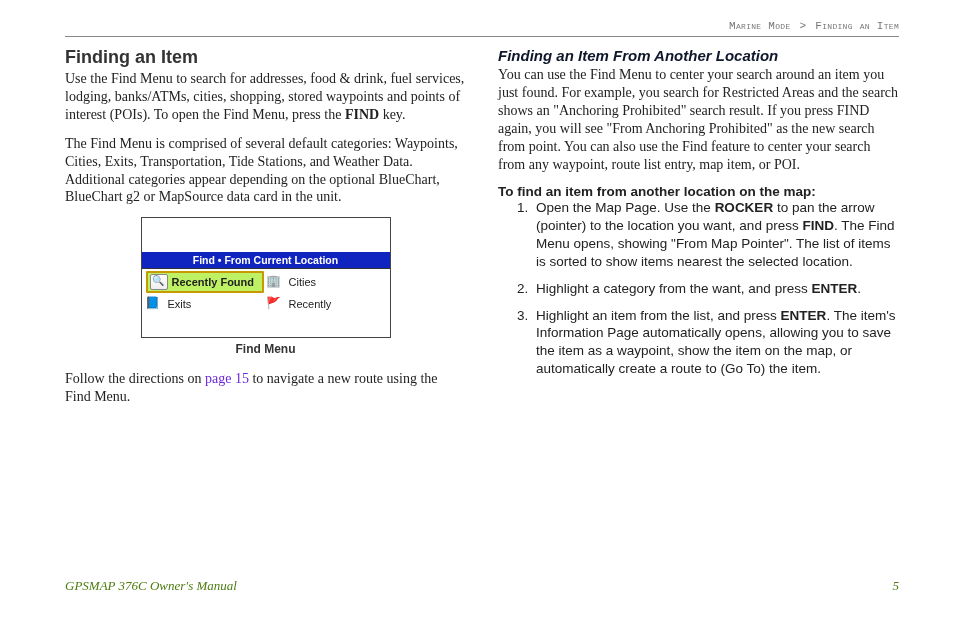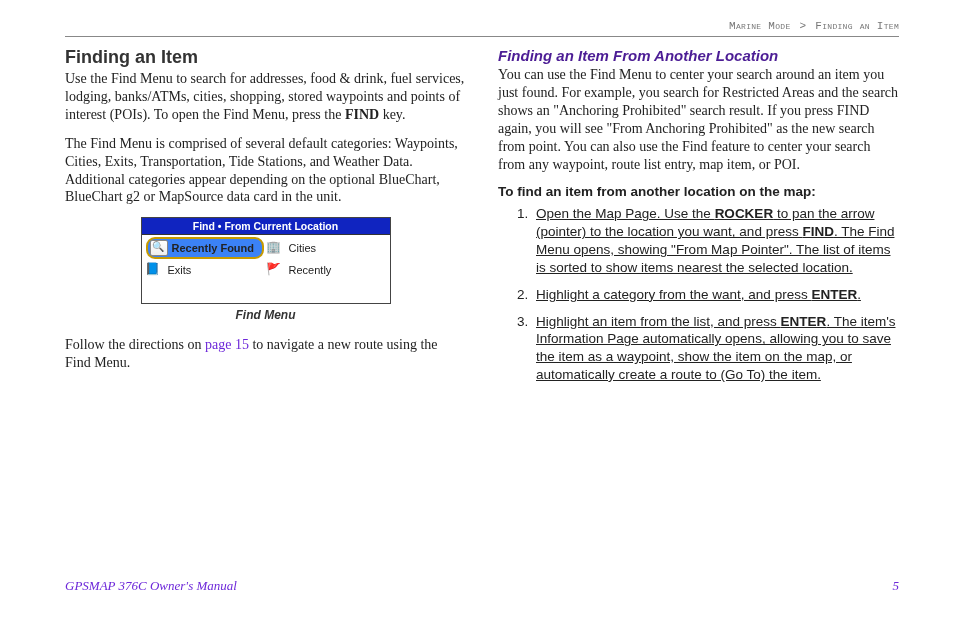--- a/index.html
+++ b/index.html
@@ -34,48 +34,46 @@
     font-weight: 700;
     font-size: 18px;
     color: #333;
     margin-bottom: 2px;
   }
   h3 {
     font-family: Arial, Helvetica, sans-serif;
     font-weight: 700;
     font-style: italic;
     font-size: 15px;
-    color: #4c1d95;
+    color: #0f172a;
     margin-bottom: 2px;
   }
   p {
     font-size: 14px;
     line-height: 1.28;
     margin-bottom: 11px;
   }
   strong { font-weight: 700; }
   .link { color: #6d28d9; }
   .caption {
     font-family: Arial, Helvetica, sans-serif;
     font-weight: 700; font-size: 12px;
     text-align: center; color: #333;
-    margin-top: 4px; margin-bottom: 14px; font-style: italic;
+    margin-top: 4px; margin-bottom: 14px;
   }
   .boldline {
     font-family: Arial, Helvetica, sans-serif;
     font-weight: 700; font-size: 13.5px;
-    margin-bottom: 6px;
   }
   ol.steps {
     font-family: Arial, Helvetica, sans-serif;
     font-size: 13.5px;
     line-height: 1.32;
     list-style: decimal;
     padding-left: 34px;
-    text-decoration: underline;
   }
   ol.steps li { margin-bottom: 9px; padding-left: 4px; }
   ol.steps strong { font-family: Arial, Helvetica, sans-serif; }
 
   
   .findmenu-wrap { text-align: center; margin: 8px 0 2px; }
   .findmenu {
     display: inline-block;
     width: 250px;
     border: 1px solid #444;
@@ -85,60 +83,61 @@
     font-size: 11px;
   }
   .fm-title {
     background: #1024c0;
     color: #fff;
     font-weight: 700;
     text-align: center;
     font-size: 10.5px;
     padding: 2px 0;
     border-bottom: 1px solid #333;
+    margin-top: 34px;
   }
   .fm-body { padding: 2px 4px 22px; }
   .fm-cell {
     display: inline-flex;
     align-items: center;
     width: 118px;
     height: 22px;
     vertical-align: top;
   }
   .fm-icon {
     width: 18px; height: 16px;
     margin-right: 4px;
     display: inline-block;
     border-radius: 2px;
   }
   .fm-sel {
-    background: #3b82f6;
+    background: #bef264;
     border: 2px solid #c79a00;
-    border-radius: 9px;
+    border-radius: 1px;
     padding: 0 2px;
     font-weight: 700;
   }
   .ic-recent { background: linear-gradient(#fff,#eee); border:1px solid #888; position:relative; }
   .ic-recent::after { content:"🔍"; font-size:10px; position:absolute; left:2px; top:0; }
   .ic-cities { position:relative; }
   .ic-cities::after { content:"🏢"; font-size:12px; }
   .ic-weather { position:relative; }
   .ic-weather::after { content:"⛅"; font-size:12px; }
   .ic-exits { position:relative; }
   .ic-exits::after { content:"📘"; font-size:12px; }
   .ic-wp { position:relative; }
   .ic-wp::after { content:"🚩"; font-size:12px; }
 
   .footer {
     position: absolute;
     bottom: 24px;
     left: 65px; right: 55px;
     display: flex; justify-content: space-between;
     font-style: italic;
-    color: #6d28d9;
+    color: #4d7c0f;
     font-size: 13px;
     font-family: "Times New Roman", Times, serif;
     margin-top: 47px;
   }
 </style>
 </head>
 <body>
 
 <div class="breadcrumb">
   <span>Marine Mode</span>

